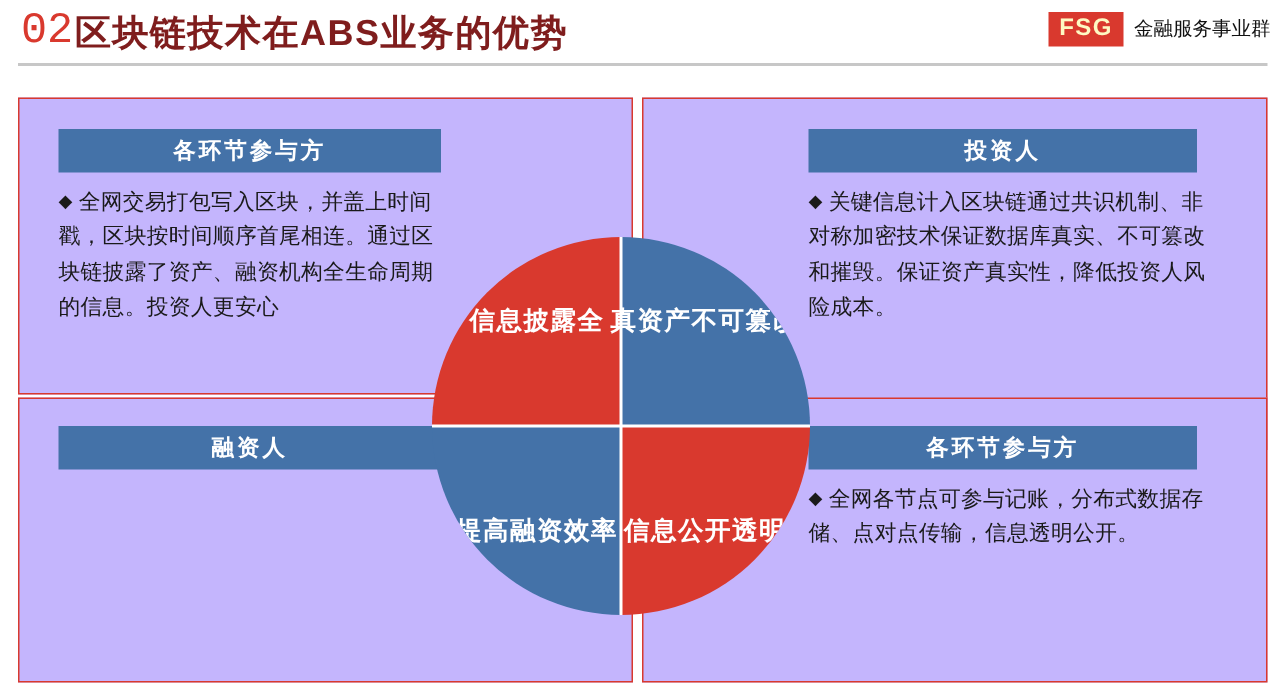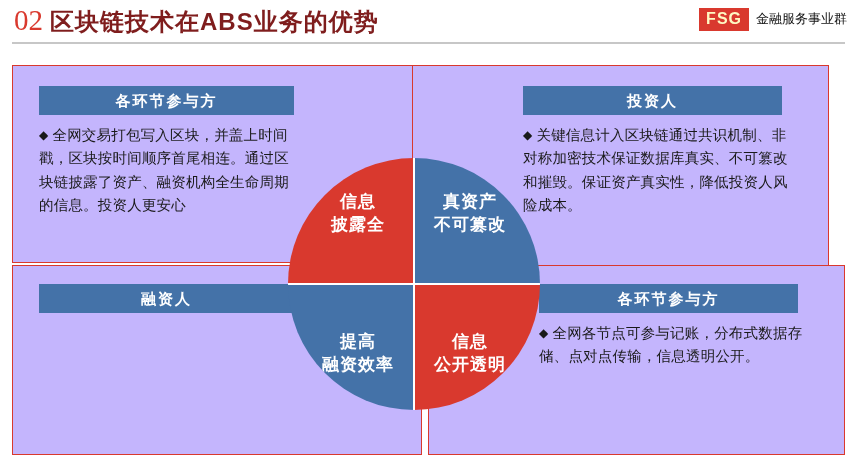--- a/index.html
+++ b/index.html
@@ -19,21 +19,21 @@
     position: absolute;
     left: 0; top: 0;
     width: 857px;
     height: 48px;
   }
   .hdr-num {
     position: absolute;
     left: 14px; top: 4px;
     font-size: 29px;
     color: #d9392e;
-    font-family: Liberation Serif, serif;
+    font-family: Liberation Mono, monospace;
     letter-spacing: 0px;
   }
   .hdr-title {
     position: absolute;
     left: 50px; top: 6px;
     font-size: 24px;
     font-weight: bold;
     color: #7f1d1d;
     letter-spacing: 1px;
   }
@@ -67,21 +67,21 @@
   }
 
   
   .box {
     position: absolute;
     border: 1px solid #d9392e;
     box-sizing: border-box;
     background: #c4b5fd;
   }
   .box-tl { left: 12px;  top: 65px;  width: 410px; height: 198px; }
-  .box-tr { left: 412px; top: 65px;  width: 417px; height: 235px; }
+  .box-tr { left: 428px; top: 65px;  width: 417px; height: 235px; }
   .box-bl { left: 12px;  top: 265px; width: 410px; height: 190px; }
   .box-br { left: 428px; top: 265px; width: 417px; height: 190px; }
 
   .box-title {
     position: absolute;
     background: #4472a8;
     color: #ffffff;
     font-size: 15px;
     font-weight: bold;
     text-align: center;
@@ -121,21 +121,20 @@
     position: absolute;
     left: 288px; top: 158px;
     width: 252px; height: 252px;
     border-radius: 50%;
     overflow: hidden;
   }
   .quad {
     position: absolute;
     width: 126px; height: 126px;
     display: flex;
-    flex-direction: column;
     align-items: center;
     justify-content: center;
     color: #ffffff;
     font-size: 17px;
     font-weight: bold;
     line-height: 1.35;
     letter-spacing: 1px;
     box-sizing: border-box;
   }
   .q-tl { left: 0;     top: 0;     background: #d9392e; padding: 0 0 14px 14px; }

